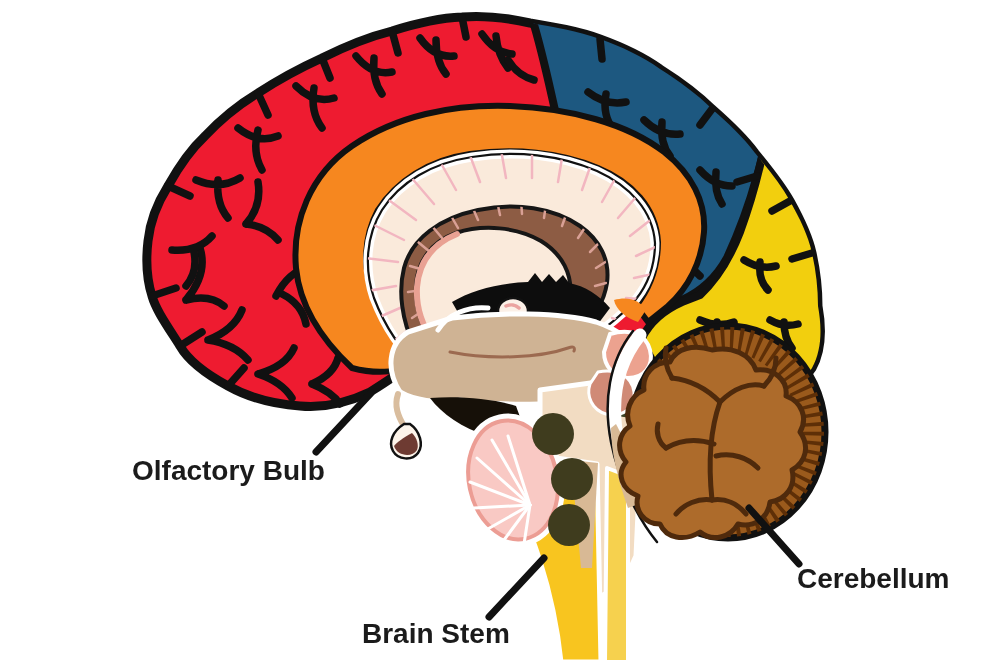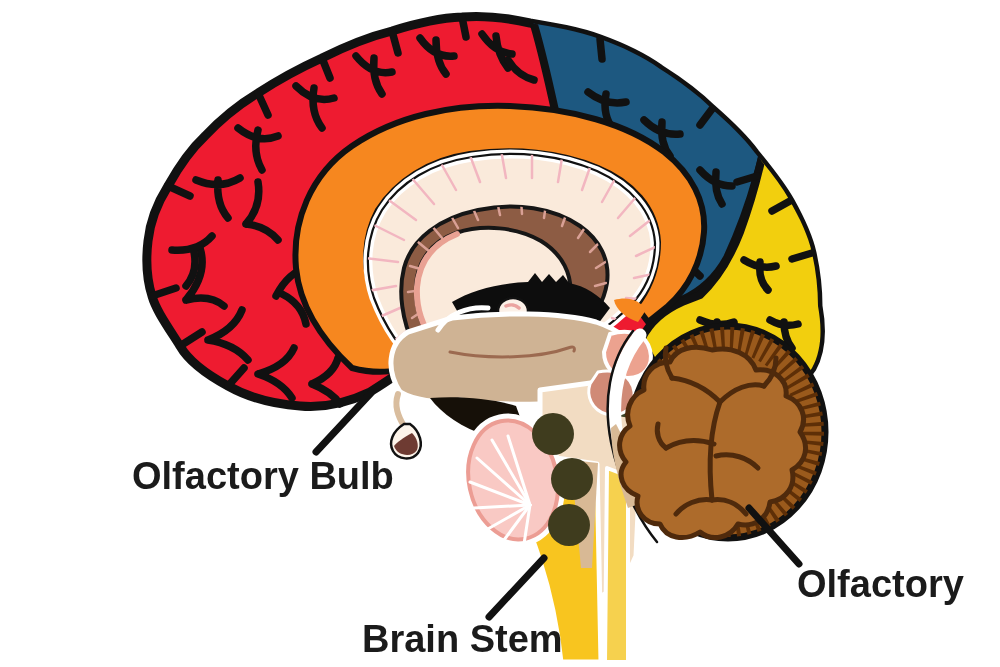--- a/index.html
+++ b/index.html
@@ -1,19 +1,19 @@
 <!DOCTYPE html>
 <html><head>
 <meta charset="utf-8">
 <style>
   html,body{margin:0;padding:0;background:#ffffff;}
   #stage{position:relative;width:1000px;height:667px;background:#ffffff;overflow:hidden;
          font-family:"Liberation Sans",sans-serif;}
   #brain-svg{position:absolute;left:0;top:0;}
-  .label{position:absolute;font-weight:700;font-size:38px;color:#1b1b1b;
+  .label{position:absolute;font-weight:700;font-size:28px;color:#1b1b1b;
          letter-spacing:0px;white-space:nowrap;}
   #label-olfactory{left:132px;top:455px;}
   #label-brainstem{left:322px;top:618px;margin-left:40px;}
   #label-cerebellum{left:797px;top:563px;}
 </style>
 </head>
 <body>
 
 <div id="stage">
 <svg id="brain-svg" width="1000" height="667" viewBox="0 0 1000 667">
@@ -283,14 +283,14 @@
 
   <g stroke="#111111" stroke-width="7" stroke-linecap="round">
     <line x1="316" y1="452" x2="371" y2="393"></line>
     <line x1="489" y1="617" x2="544" y2="558"></line>
     <line x1="749" y1="508" x2="799" y2="564"></line>
   </g>
 </svg>
 
 <div class="label" id="label-olfactory">Olfactory Bulb</div>
 <div class="label" id="label-brainstem">Brain Stem</div>
-<div class="label" id="label-cerebellum">Olfactory</div>
+<div class="label" id="label-cerebellum">Cerebellum</div>
 </div>
 
 </body></html>

